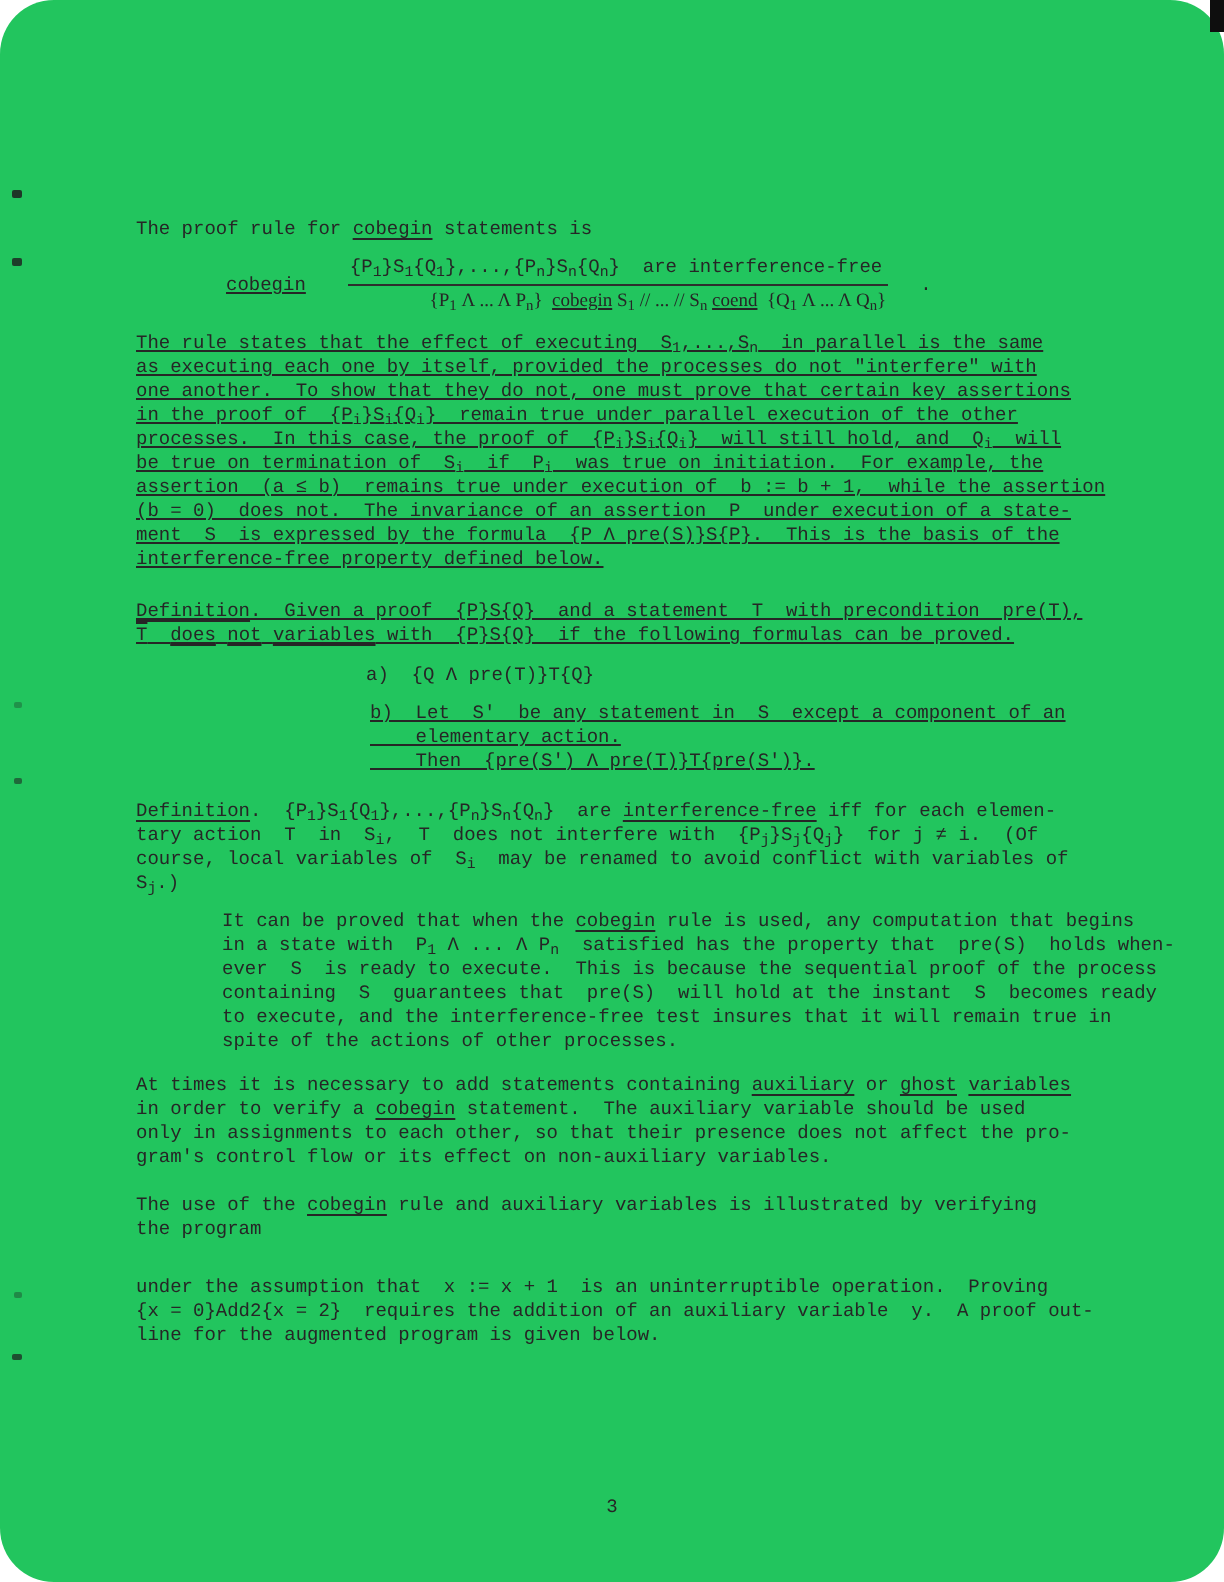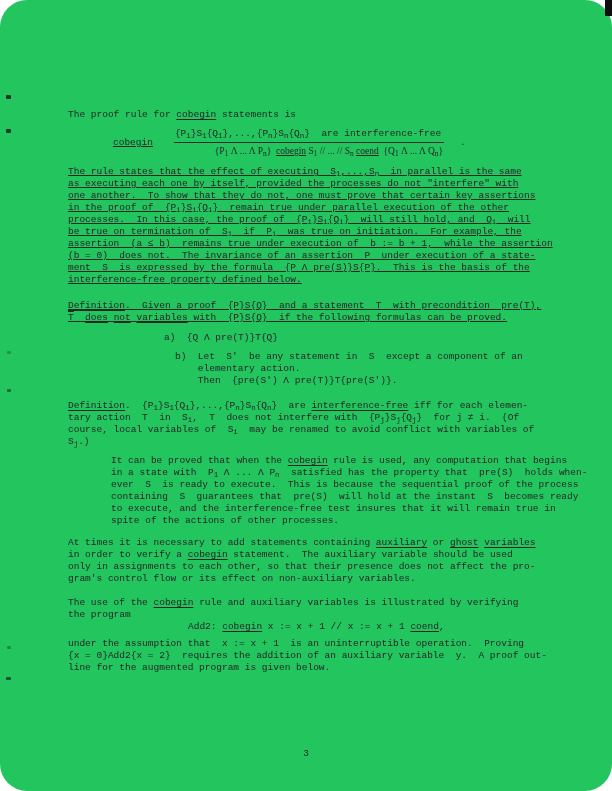--- a/index.html
+++ b/index.html
@@ -27,22 +27,22 @@
   #intro        {left:68px;  top:109px;}
   #rule-block   {left:113px; top:126px; position:absolute; display:flex; align-items:center;
                  font-size:9.5px; white-space:pre; color:#262626;}
   .rule-label   {margin-right:21px;}
   .frac         {display:inline-flex;flex-direction:column;text-align:right;}
   .frac .num    {line-height:15px;border-bottom:1px solid #2e2e2e;padding:0 3px 1px 1px;}
   .frac .den    {line-height:15px;padding:1px 1px 0 1px;font-family:Liberation Serif, serif;}
   .rule-period  {margin-left:16px;}
   #rule-expl    {left:68px;  top:166px;text-decoration:underline;}
   #def1         {left:68px;  top:300px;text-decoration:underline;}
-  #item-a       {left:164px; top:332px;}
-  #item-b       {left:175px; top:351px;}
+  #item-a       {left:183px; top:332px;}
+  #item-b       {left:185px; top:351px;text-decoration:underline;}
   #def2         {left:68px;  top:400px;font-family:Liberation Mono, monospace;}
   #prop         {left:68px;  top:455px;margin-left:43px;}
   #aux          {left:68px;  top:537px;}
   #use-intro    {left:68px;  top:597px;}
   #add2         {left:188px; top:621px;}
   #assume       {left:68px;  top:638px;}
   #page-num     {left:0;right:0;top:748px;text-align:center;white-space:normal;}
   #corner-mark{
     position:absolute;top:0;right:0;width:7px;height:16px;background:#0e0e0e;
   }
@@ -83,19 +83,18 @@
   <div class="para" id="item-b">b)  Let  S'  be any statement in  S  except a component of an<br>    elementary action.<br>    Then  {pre(S') Λ pre(T)}T{pre(S')}.</div>
 
   <div class="para" id="def2"><u>Definition</u>.  {P<sub>1</sub>}S<sub>1</sub>{Q<sub>1</sub>},...,{P<sub>n</sub>}S<sub>n</sub>{Q<sub>n</sub>}  are <u>interference-free</u> iff for each elemen-<br>tary action  T  in  S<sub>i</sub>,  T  does not interfere with  {P<sub>j</sub>}S<sub>j</sub>{Q<sub>j</sub>}  for j ≠ i.  (Of<br>course, local variables of  S<sub>i</sub>  may be renamed to avoid conflict with variables of<br>S<sub>j</sub>.)</div>
 
   <div class="para" id="prop">It can be proved that when the <u>cobegin</u> rule is used, any computation that begins<br>in a state with  P<sub>1</sub> Λ ... Λ P<sub>n</sub>  satisfied has the property that  pre(S)  holds when-<br>ever  S  is ready to execute.  This is because the sequential proof of the process<br>containing  S  guarantees that  pre(S)  will hold at the instant  S  becomes ready<br>to execute, and the interference-free test insures that it will remain true in<br>spite of the actions of other processes.</div>
 
   <div class="para" id="aux">At times it is necessary to add statements containing <u>auxiliary</u> or <u>ghost</u> <u>variables</u><br>in order to verify a <u>cobegin</u> statement.  The auxiliary variable should be used<br>only in assignments to each other, so that their presence does not affect the pro-<br>gram's control flow or its effect on non-auxiliary variables.</div>
 
   <div class="para" id="use-intro">The use of the <u>cobegin</u> rule and auxiliary variables is illustrated by verifying<br>the program</div>
 
-  <div class="para" id="add2">Add2: <u>cobegin</u> x := x + 1 // x := x + 1 <u>coend</u>,</div>
 
   <div class="para" id="assume">under the assumption that  x := x + 1  is an uninterruptible operation.  Proving<br>{x = 0}Add2{x = 2}  requires the addition of an auxiliary variable  y.  A proof out-<br>line for the augmented program is given below.</div>
 
   <div class="para" id="page-num">3</div>
 
 </div>
 
 </body></html>

